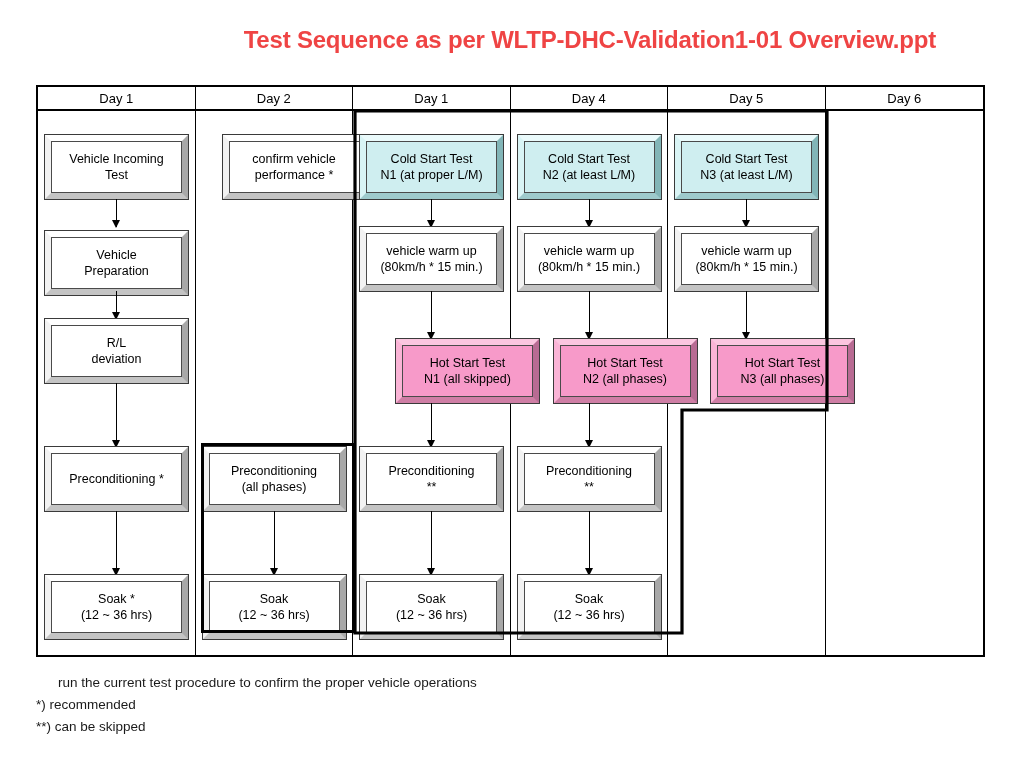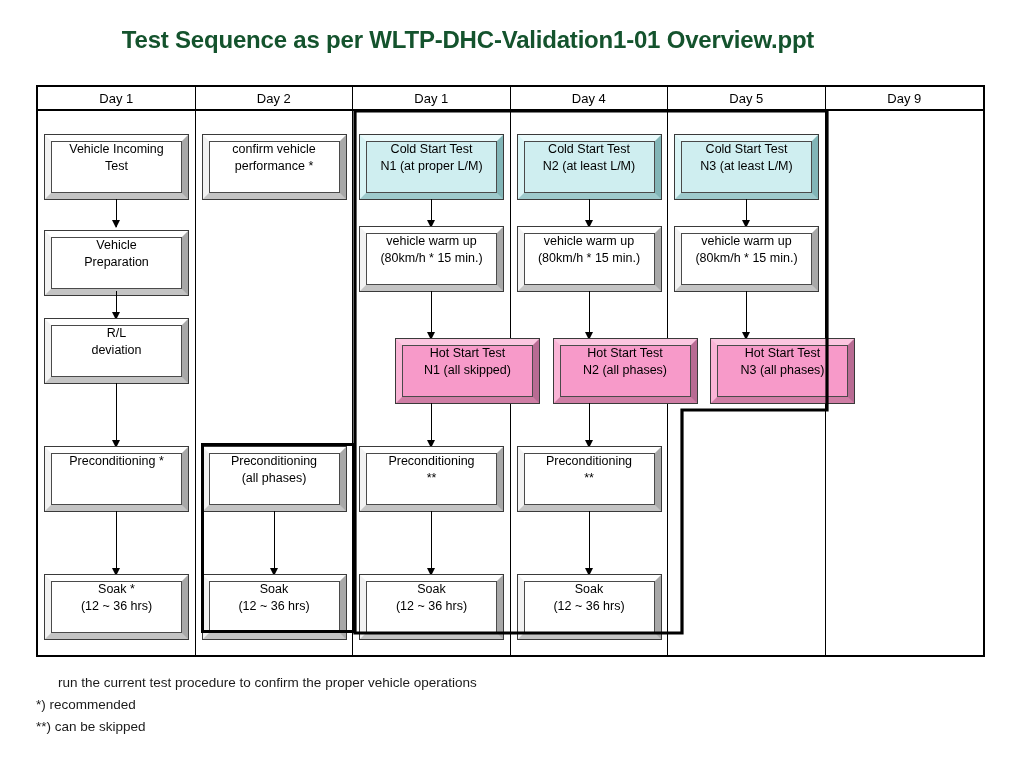--- a/index.html
+++ b/index.html
@@ -8,24 +8,24 @@
     background:#ffffff;
     font-family:"Liberation Sans", sans-serif;
     overflow:hidden;
     position:relative;
   }
 
   
   #page-title{
     position:absolute;
     left:0;top:26px;width:936px;
-    text-align:center;
+    text-align:right;
     font-size:24px;
     font-weight:bold;
-    color:#14532d;
+    color:#ef4444;
     letter-spacing:-0.2px;
   }
 
   
   #grid{
     position:absolute;
     left:36px;top:85px;
     width:949px;height:572px;
     border:2px solid #000;
     box-sizing:border-box;
@@ -71,20 +71,21 @@
     border-top:6px solid #ffffff;
     border-left:6px solid #f2f2f2;
     border-right:6px solid #a8a8a8;
     border-bottom:6px solid #c4c4c4;
     outline:1px solid #3a3a3a;
     outline-offset:0px;
     background:#ffffff;
     display:flex;
     flex-direction:column;
     align-items:center;
+    justify-content:center;
     text-align:center;
     font-size:12.5px;
     line-height:1.32;
     color:#000;
     overflow:hidden;
   }
   .node .inner-line{
     position:absolute;left:0;top:0;right:0;bottom:0;
     border:1px solid #4a4a4a;
     pointer-events:none;
@@ -159,21 +160,21 @@
 <div id="page-title">Test Sequence as per WLTP-DHC-Validation1-01 Overview.ppt</div>
 
 <div id="grid">
 
   <div id="grid-header">
     <div class="col-head">Day 1</div>
     <div class="col-head">Day 2</div>
     <div class="col-head">Day 1</div>
     <div class="col-head">Day 4</div>
     <div class="col-head">Day 5</div>
-    <div class="col-head">Day 9</div>
+    <div class="col-head">Day 6</div>
   </div>
 
   <div id="grid-body">
 
     <div class="col-body">
       <div class="node" style="top:24px;">
         <div class="inner-line"></div>
         <span>Vehicle Incoming</span>
         <span>Test</span>
       </div>
@@ -200,21 +201,21 @@
       <div class="arrow" style="top:400px;height:64px;"></div>
 
       <div class="node" style="top:464px;">
         <div class="inner-line"></div>
         <span>Soak *</span>
         <span>(12 ~ 36 hrs)</span>
       </div>
     </div>
 
     <div class="col-body">
-      <div class="node" style="top:24px;">
+      <div class="node" style="top:24px;margin-left:20px;">
         <div class="inner-line"></div>
         <span>confirm vehicle</span>
         <span>performance *</span>
       </div>
 
       <div class="node" style="top:336px;">
         <div class="inner-line"></div>
         <span>Preconditioning</span>
         <span>(all phases)</span>
       </div>

